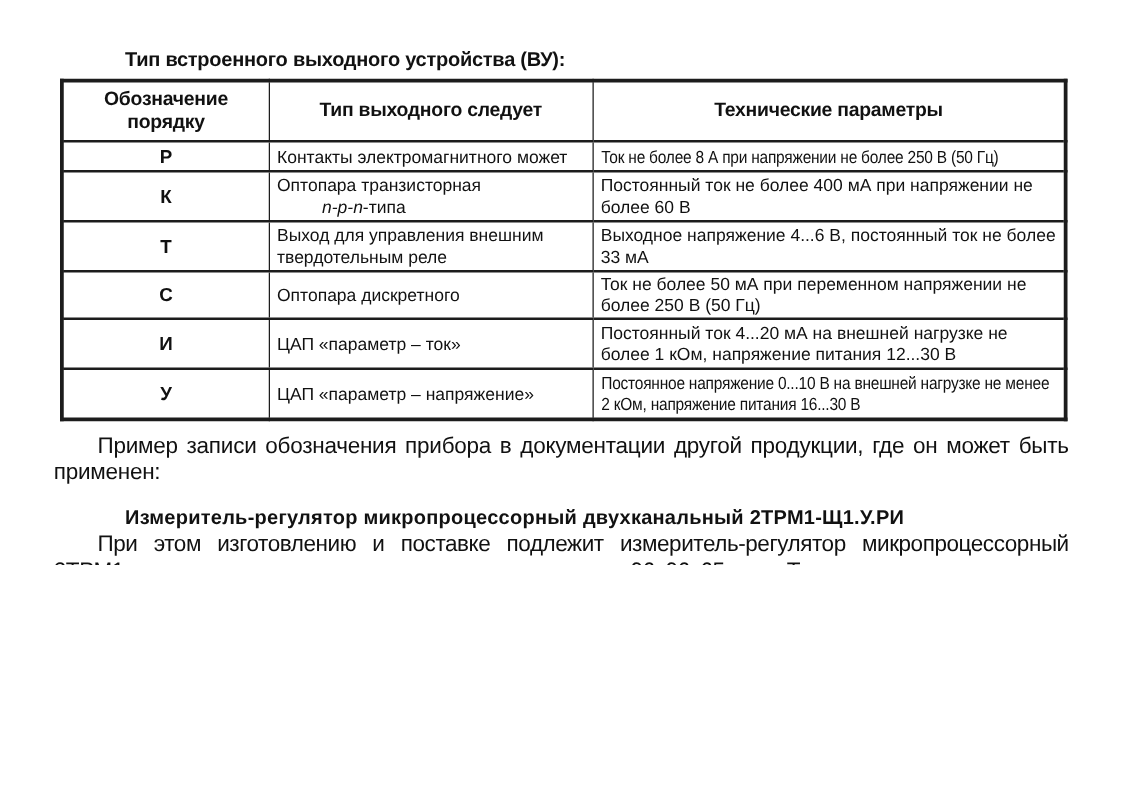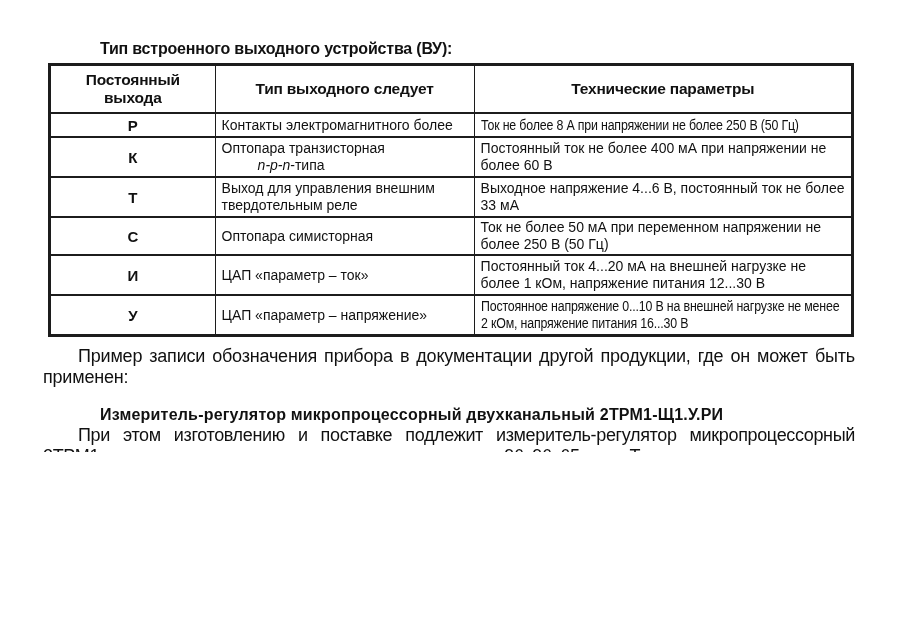--- a/index.html
+++ b/index.html
@@ -100,47 +100,47 @@
   <p class="doc-title">Тип встроенного выходного устройства (ВУ):</p>
 
   <table class="vu-table">
     <colgroup>
       <col style="width:165px">
       <col style="width:258px">
       <col style="width:377px">
     </colgroup>
     <thead>
       <tr>
-        <th>Постоянный выхода</th>
+        <th>Обозначение порядку</th>
         <th>Тип выходного следует</th>
         <th>Технические параметры</th>
       </tr>
     </thead>
     <tbody>
       <tr class="r-short">
         <td class="code">Р</td>
-        <td>Контакты электромагнитного более</td>
+        <td>Контакты электромагнитного может</td>
         <td><span class="cond" style="white-space:nowrap;">Ток не более 8 А при напряжении не более 250 В (50 Гц)</span></td>
       </tr>
       <tr class="r-tall">
         <td class="code">К</td>
         <td>
           <span>Оптопара транзисторная</span><br>
           <i class="lat">n-p-n</i><span>-типа</span>
         </td>
         <td>Постоянный ток не более 400 мА при напряжении не более 60 В</td>
       </tr>
       <tr class="r-tall">
         <td class="code">Т</td>
         <td>Выход для управления внешним твердотельным реле</td>
         <td>Выходное напряжение 4...6 В, постоянный ток не более 33 мА</td>
       </tr>
       <tr class="r-mid">
         <td class="code">С</td>
-        <td>Оптопара симисторная</td>
+        <td>Оптопара дискретного</td>
         <td>Ток не более 50 мА при переменном напряжении не более 250 В (50 Гц)</td>
       </tr>
       <tr class="r-tall">
         <td class="code">И</td>
         <td>ЦАП «параметр – ток»</td>
         <td>Постоянный ток 4...20 мА на внешней нагрузке не более 1 кОм, напряжение питания 12...30 В</td>
       </tr>
       <tr class="r-tall">
         <td class="code">У</td>
         <td>ЦАП «параметр – напряжение»</td>

